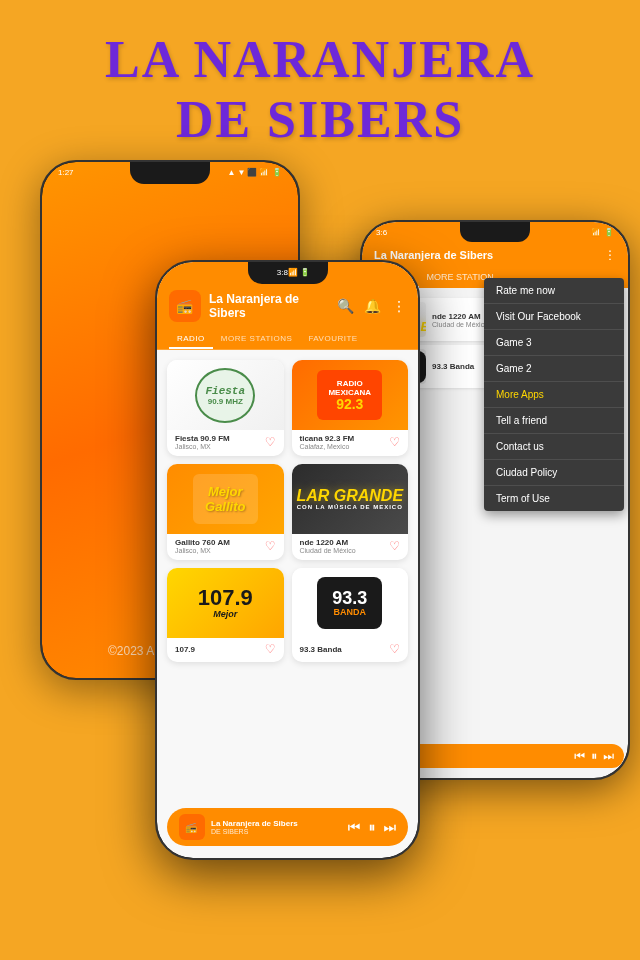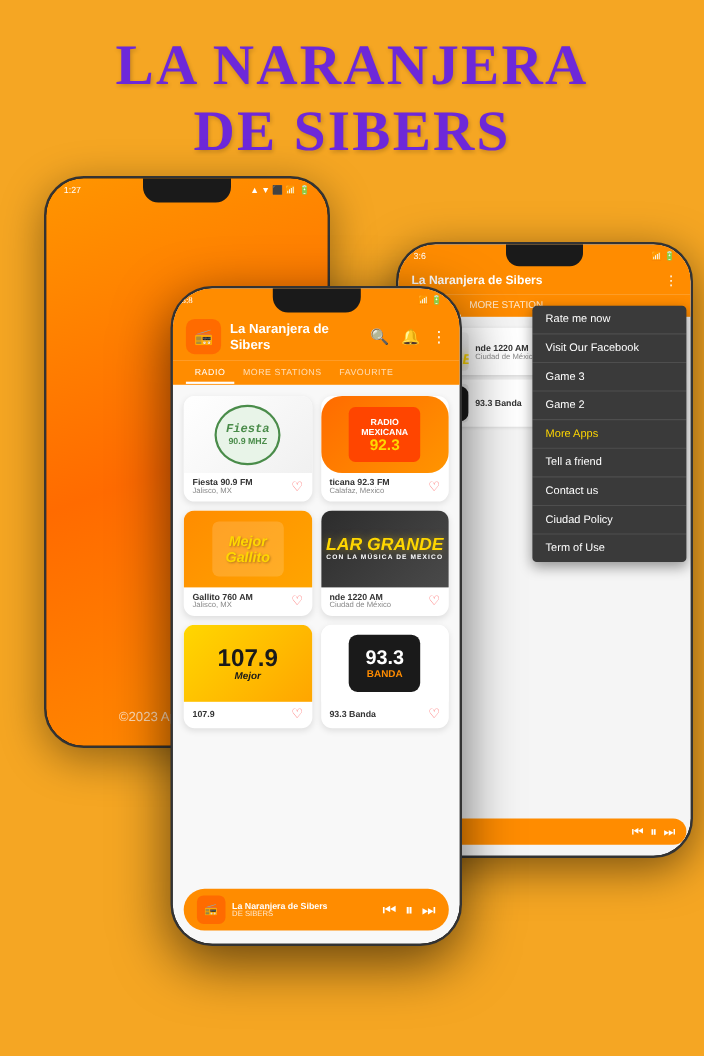--- a/index.html
+++ b/index.html
@@ -274,28 +274,27 @@
     .phone-front .screen {
       width: 100%;
       height: 100%;
       background: #f8f8f8;
       border-radius: 36px;
       overflow: hidden;
     }
     .phone-front .status-bar-front {
       position: absolute;
       top: 6px;
-      left: 8px;
+      left: 28px;
       right: 16px;
       display: flex;
-      justify-content: space-between;
+      justify-content: center;
       z-index: 21;
       font-size: 8px;
       color: white;
-      font-family: Liberation Serif, serif;
     }
     .phone-front .app-header-front {
       background: #FF8C00;
       padding: 28px 12px 6px 12px;
       display: flex;
       align-items: center;
       justify-content: space-between;
     }
     .app-header-front .logo-box {
       width: 32px;
@@ -388,21 +387,20 @@
       font-family: Liberation Mono, monospace;
     }
     .fiesta-freq {
       color: #4a8c4a;
       font-size: 8px;
     }
 
     
     .mexicana-logo {
       background: linear-gradient(135deg, #FF6B00 0%, #FF9500 100%);
-      border-radius: 19px;
     }
     .mexicana-inner {
       background: #FF4500;
       border-radius: 6px;
       width: 65px;
       height: 50px;
       display: flex;
       align-items: center;
       justify-content: center;
       flex-direction: column;

